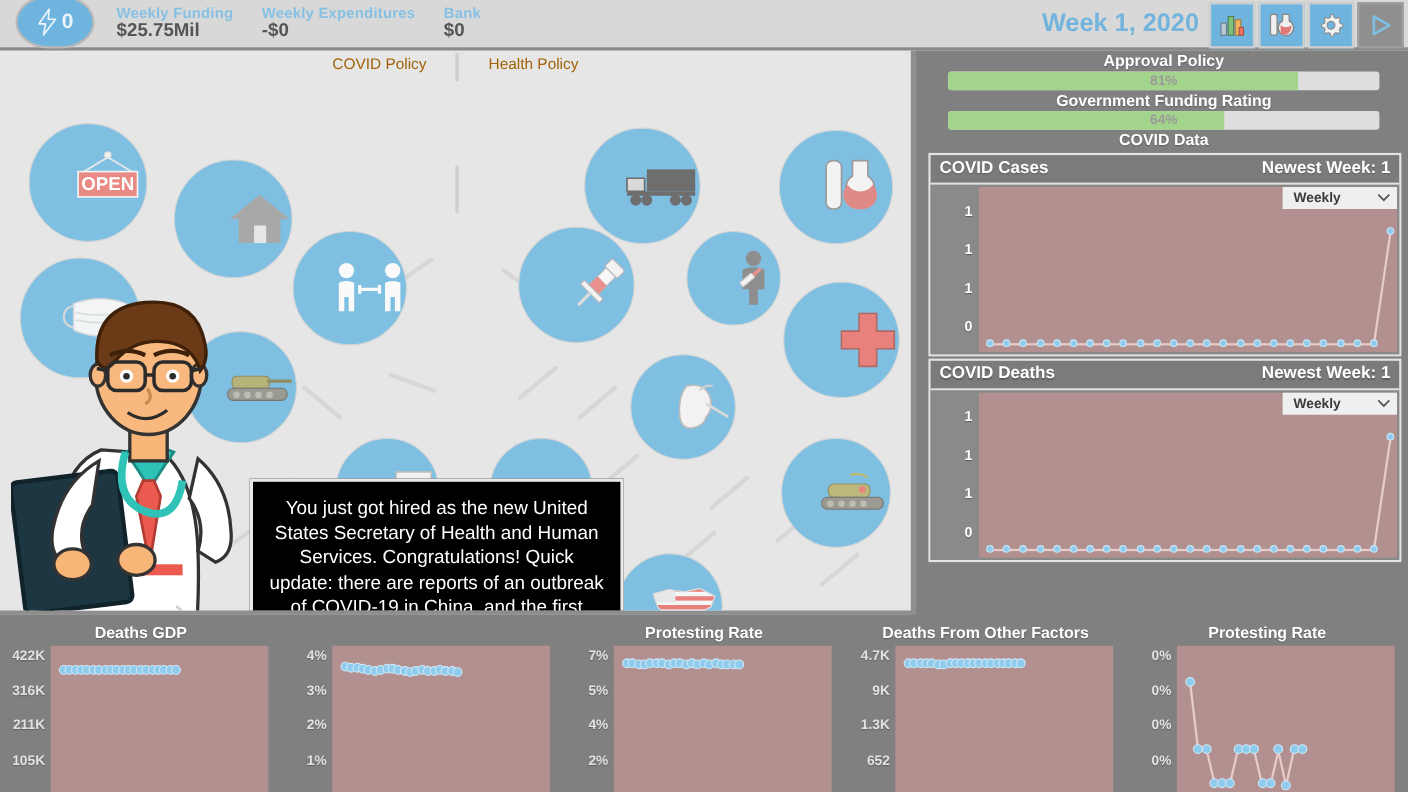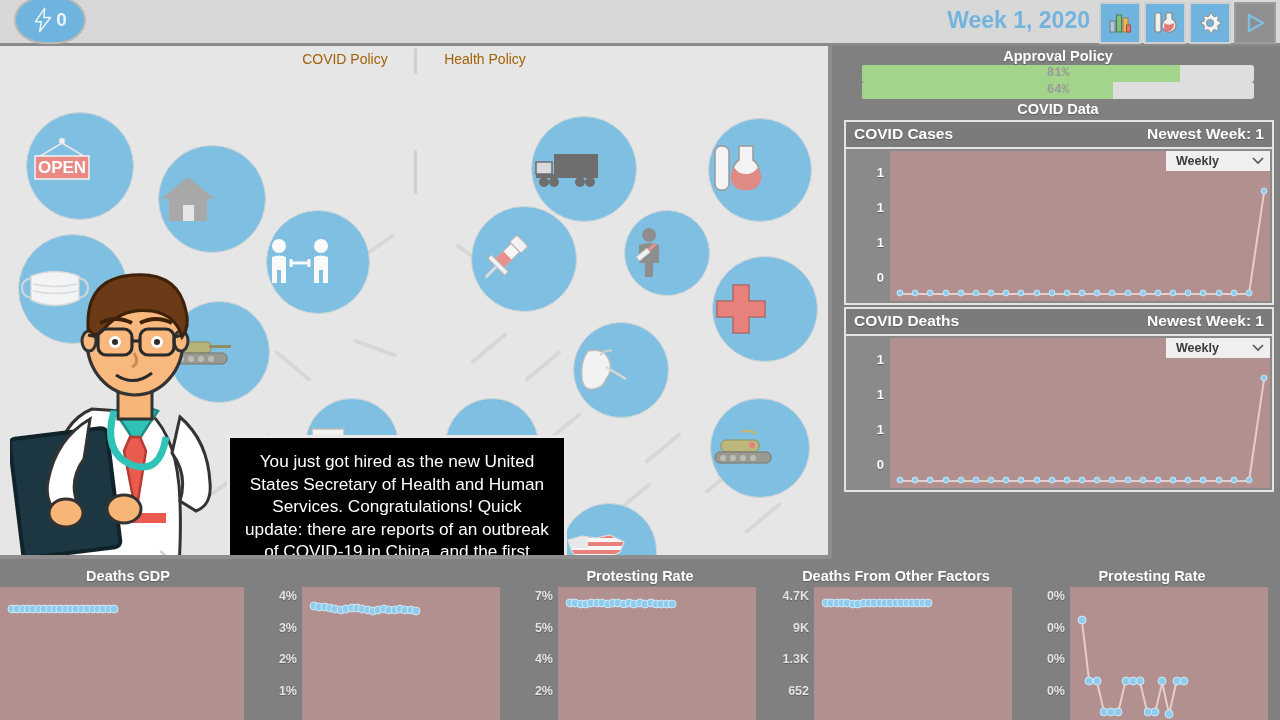--- a/index.html
+++ b/index.html
@@ -64,21 +64,21 @@
     position: absolute; left: 414px; top: 2px; width: 3px; height: 26px;
     background: #cfcfcf; border-radius: 2px;
   }
   .tab-div2 {
     position: absolute; left: 414px; top: 104px; width: 3px; height: 44px;
     background: #cfcfcf; border-radius: 2px;
   }
   .bub {
     position: absolute; border-radius: 50%;
     background: #7fbfe2; border: 1px solid #cfd4d6;
-    display: flex; align-items: center; justify-content: flex-start;
+    display: flex; align-items: center; justify-content: flex-end;
   }
   .dash {
     position: absolute; width: 46px; height: 4px; background: #d7d7d7;
     border-radius: 3px; transform: rotate(40deg);
   }
   #hhs-label { color: #f2f7fa; font-size: 23px; font-weight: bold; letter-spacing: .5px; }
 
   
   #doctor { position: absolute; left: 10px; top: 215px; width: 260px; height: 505px; }
 
@@ -89,21 +89,21 @@
     color: #fff; text-align: center;
     padding: 12px 14px 0 14px;
   }
   #dialog .body { font-size: 17.2px; line-height: 22.6px; }
 
   
   #right { position: absolute; left: 836px; top: 46px; width: 444px; height: 513px; }
   .rtitle { text-align: center; color: #fff; font-size: 14.5px; font-weight: bold; padding: 2px 0 1px; text-shadow: 0 1px 1px #5d5d5d; }
   .meter {
     margin: 0 26px; height: 17px; background: #dedede;
-    border-radius: 3px; position: relative; overflow: hidden; font-family: Liberation Mono, monospace;
+    border-radius: 3px; position: relative; overflow: hidden;
   }
   .meter .fill { position: absolute; left: 0; top: 0; height: 100%; background: #a2d48b; }
   .meter .pct {
     position: absolute; width: 100%; text-align: center; line-height: 17px;
     font-size: 12.5px; font-weight: bold; color: #9a9a9a;
   }
   .covidpanel {
     margin: 2px 6px 0 8px; border: 2px solid #e3e3e3; background: #7b7b7b;
   }
   .cp-head {
@@ -159,20 +159,34 @@
 <div id="app">
 
   <div id="topbar">
     <div id="energy-badge">
       <svg class="bolt" viewBox="0 0 24 30">
         <path d="M14 1 L3 17 L10 17 L8 29 L21 12 L13 12 Z" fill="none" stroke="#ecf6fc" stroke-width="1.8" stroke-linejoin="round"></path>
       </svg>
       <span class="cnt">0</span>
     </div>
 
+    <div id="stats">
+      <div class="stat-group">
+        <div class="lbl">Weekly Funding</div>
+        <div class="val">$25.75Mil</div>
+      </div>
+      <div class="stat-group">
+        <div class="lbl">Weekly Expenditures</div>
+        <div class="val">-$0</div>
+      </div>
+      <div class="stat-group">
+        <div class="lbl">Bank</div>
+        <div class="val">$0</div>
+      </div>
+    </div>
 
     <div id="week-label">Week 1, 2020</div>
 
     <div id="topbtns">
       <div class="tbtn">
         <svg width="24" height="22" viewBox="0 0 24 22">
           <rect x="2" y="9" width="5" height="11" fill="#b9c9d6" stroke="#6b7b88"></rect>
           <rect x="8.5" y="3" width="5" height="17" fill="#7fc07a" stroke="#4f7b4c"></rect>
           <rect x="15" y="6" width="5" height="14" fill="#f0b45f" stroke="#a87a38"></rect>
           <rect x="18.5" y="13" width="4" height="7" fill="#ec7364" stroke="#a44f44"></rect>
@@ -436,20 +450,21 @@
     </div>
   </div>
 
   <div id="right">
     <div class="rtitle">Approval Policy</div>
     <div class="meter">
       <div class="fill" style="width:81%"></div>
       <div class="pct">81%</div>
     </div>
 
+    <div class="rtitle">Government Funding Rating</div>
     <div class="meter">
       <div class="fill" style="width:64%"></div>
       <div class="pct">64%</div>
     </div>
 
     <div class="rtitle">COVID Data</div>
 
     <div class="covidpanel">
       <div class="cp-head">
         <span>COVID Cases</span>
@@ -592,20 +607,26 @@
             <div class="dot" style="left: 374px; top: 39.6px;"></div>
           </div>
       </div>
     </div>
   </div>
 
   <div id="bottom">
     <div class="bchart">
       <div class="btitle">Deaths GDP</div>
       <div class="bbody">
+        <div class="byaxis">
+          <span>422K</span>
+          <span>316K</span>
+          <span>211K</span>
+          <span>105K</span>
+        </div>
         <div class="bplot" id="bp0">
             <div class="seg" style="left: 12px; top: 21.7021px; width: 5.36842px; transform: rotate(0deg);"></div>
             <div class="seg" style="left: 17.3684px; top: 21.7021px; width: 5.36842px; transform: rotate(0deg);"></div>
             <div class="seg" style="left: 22.7368px; top: 21.7021px; width: 5.36842px; transform: rotate(0deg);"></div>
             <div class="seg" style="left: 28.1053px; top: 21.7021px; width: 5.36842px; transform: rotate(0deg);"></div>
             <div class="seg" style="left: 33.4737px; top: 21.7021px; width: 5.36842px; transform: rotate(0deg);"></div>
             <div class="seg" style="left: 38.8421px; top: 21.7021px; width: 5.36842px; transform: rotate(0deg);"></div>
             <div class="seg" style="left: 44.2105px; top: 21.7021px; width: 5.36842px; transform: rotate(0deg);"></div>
             <div class="seg" style="left: 49.5789px; top: 21.7021px; width: 5.36842px; transform: rotate(0deg);"></div>
             <div class="seg" style="left: 54.9474px; top: 21.7021px; width: 5.36842px; transform: rotate(0deg);"></div>

